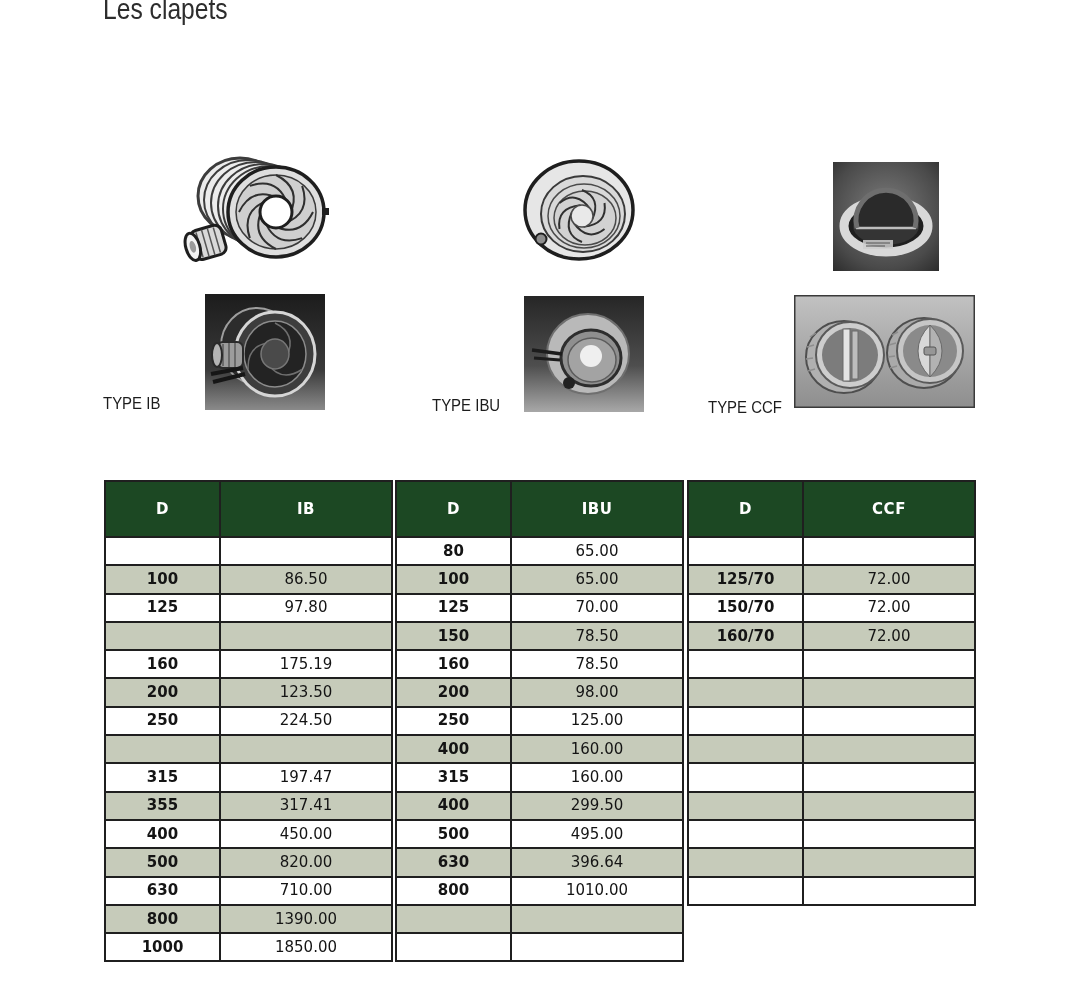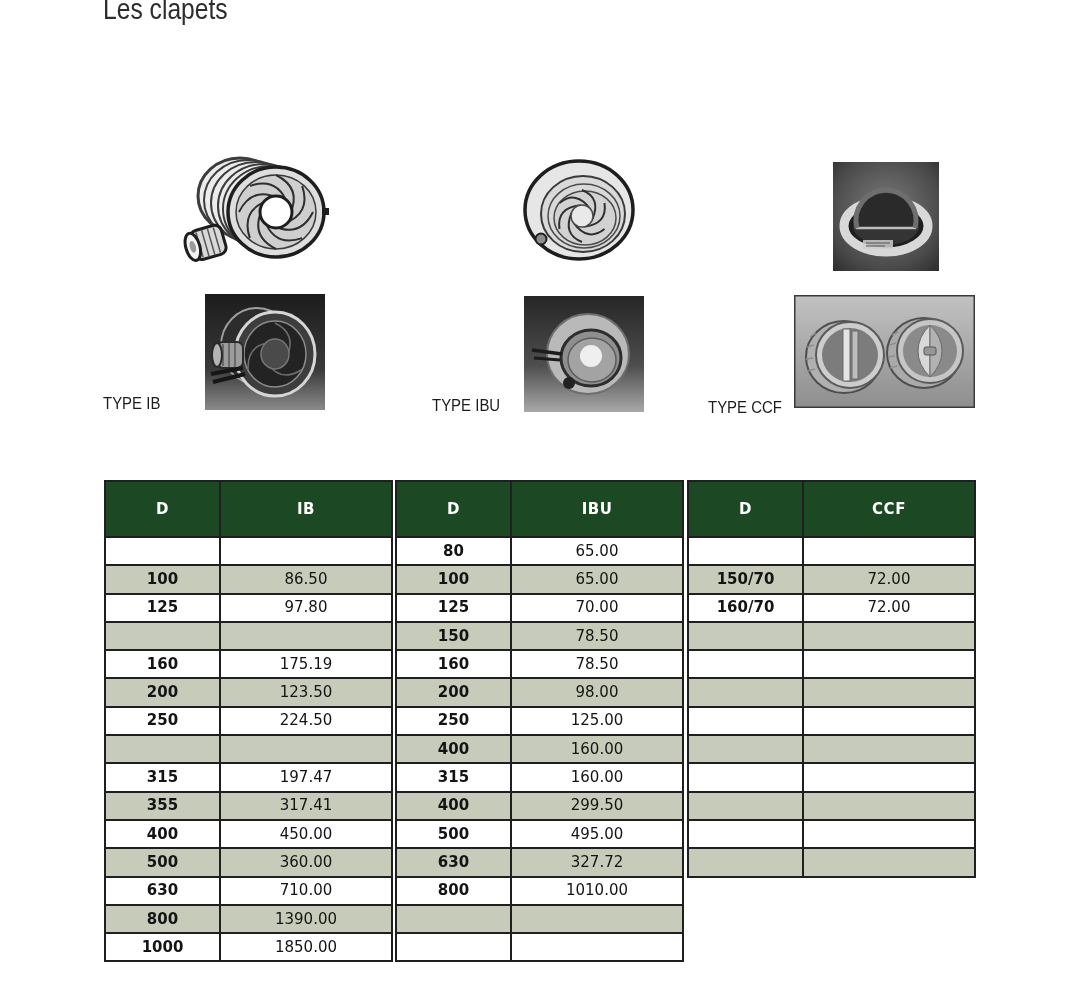--- a/index.html
+++ b/index.html
@@ -289,21 +289,21 @@
       <tr>
         <td class="col-d">355</td>
         <td class="col-v">317.41</td>
       </tr>
       <tr>
         <td class="col-d">400</td>
         <td class="col-v">450.00</td>
       </tr>
       <tr>
         <td class="col-d">500</td>
-        <td class="col-v">360.00</td>
+        <td class="col-v">820.00</td>
       </tr>
       <tr>
         <td class="col-d">630</td>
         <td class="col-v">710.00</td>
       </tr>
       <tr>
         <td class="col-d">800</td>
         <td class="col-v">1390.00</td>
       </tr>
       <tr>
@@ -364,21 +364,21 @@
       <tr>
         <td class="col-d">400</td>
         <td class="col-v">299.50</td>
       </tr>
       <tr>
         <td class="col-d">500</td>
         <td class="col-v">495.00</td>
       </tr>
       <tr>
         <td class="col-d">630</td>
-        <td class="col-v">327.72</td>
+        <td class="col-v">396.64</td>
       </tr>
       <tr>
         <td class="col-d">800</td>
         <td class="col-v">1010.00</td>
       </tr>
       <tr>
         <td class="col-d"></td>
         <td class="col-v"></td>
       </tr>
       <tr>
@@ -398,20 +398,24 @@
         <th class="col-d">D</th>
         <th class="col-v">CCF</th>
       </tr>
     </thead>
   <tbody>
       <tr>
         <td class="col-d"></td>
         <td class="col-v"></td>
       </tr>
       <tr>
+        <td class="col-d">125/70</td>
+        <td class="col-v">72.00</td>
+      </tr>
+      <tr>
         <td class="col-d">150/70</td>
         <td class="col-v">72.00</td>
       </tr>
       <tr>
         <td class="col-d">160/70</td>
         <td class="col-v">72.00</td>
       </tr>
       <tr>
         <td class="col-d"></td>
         <td class="col-v"></td>

